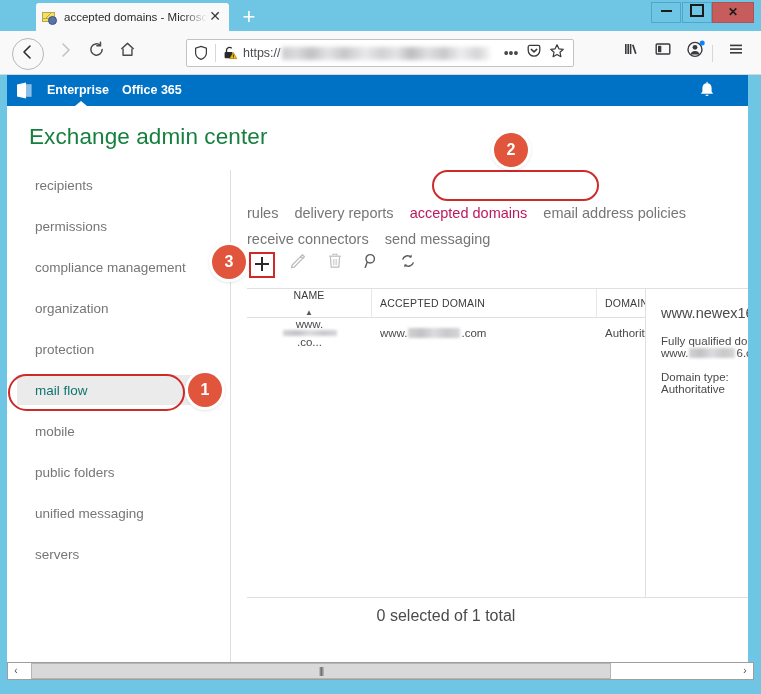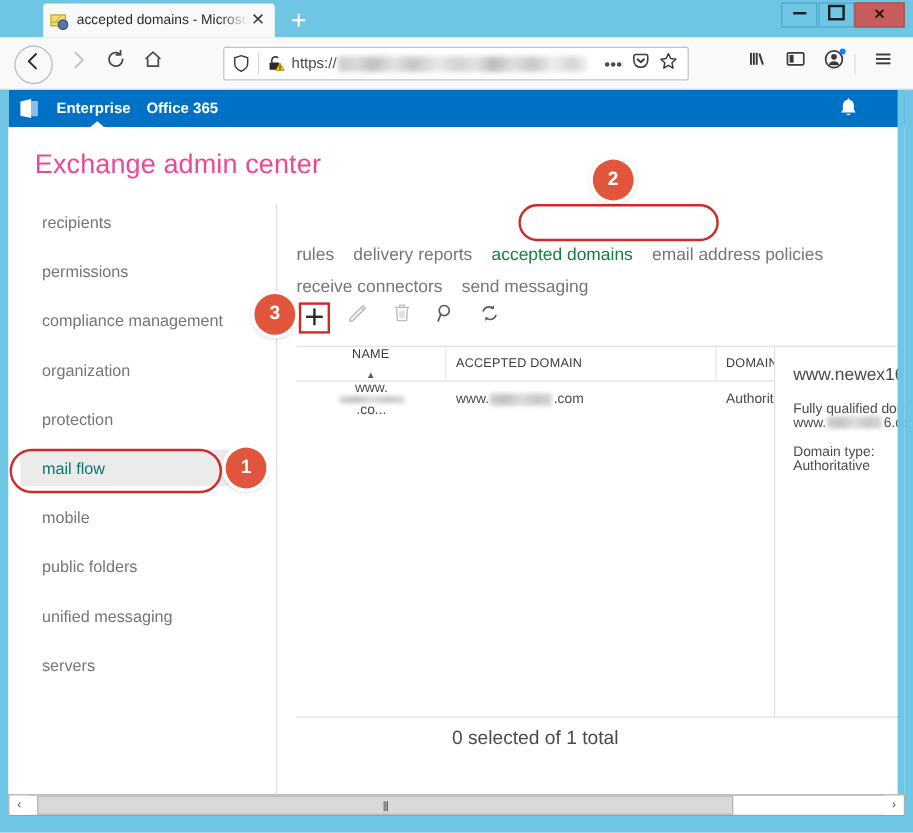--- a/index.html
+++ b/index.html
@@ -234,21 +234,21 @@
   
   #app {
     position: absolute;
     left: 0; top: 31px;
     width: 747px; height: 556px;
     background: #ffffff;
   }
 
   #eac-title {
     position: absolute; left: 22px; top: 18px;
-    font-size: 22.5px; color: #ec4899; font-weight: 300;
+    font-size: 22.5px; color: #15803d; font-weight: 300;
     letter-spacing: .1px;
   }
 
   
   #leftnav {
     position: absolute; left: 0; top: 64px;
     width: 224px; height: 492px;
     border-right: 1px solid #dedede;
     box-sizing: border-box;
   }
@@ -275,21 +275,21 @@
   }
 
   #tabrow {
     position: absolute; left: 15px; top: 30px;
     width: 505px;
     font-size: 14.5px; font-weight: 300;
     line-height: 26px;
     color: #767676;
   }
   #tabrow .tab { display: inline-block; margin-right: 12px; white-space: nowrap; }
-  #tabrow .tab.active { color: #15803d; }
+  #tabrow .tab.active { color: #be185d; }
 
   
   #cmd-toolbar {
     position: absolute; left: 17px; top: 82px;
     height: 28px;
   }
   .cmd { display:inline-block; width:26px; height:26px; text-align:center; line-height:26px; margin-right:6px; vertical-align: top;}
   #cmd-new { border: 2px solid #cf2a2a; box-sizing: border-box; }
 
   

